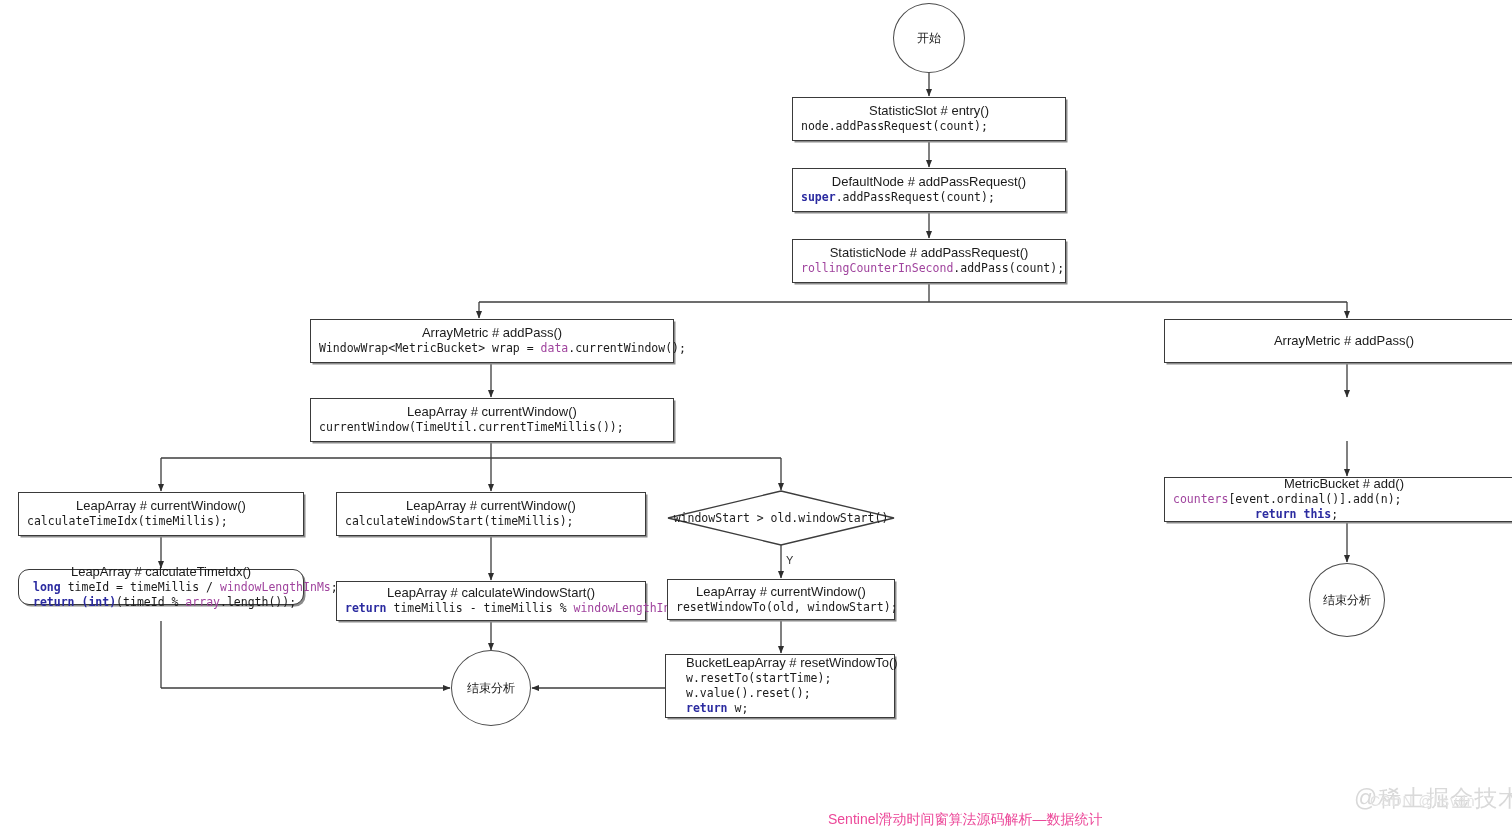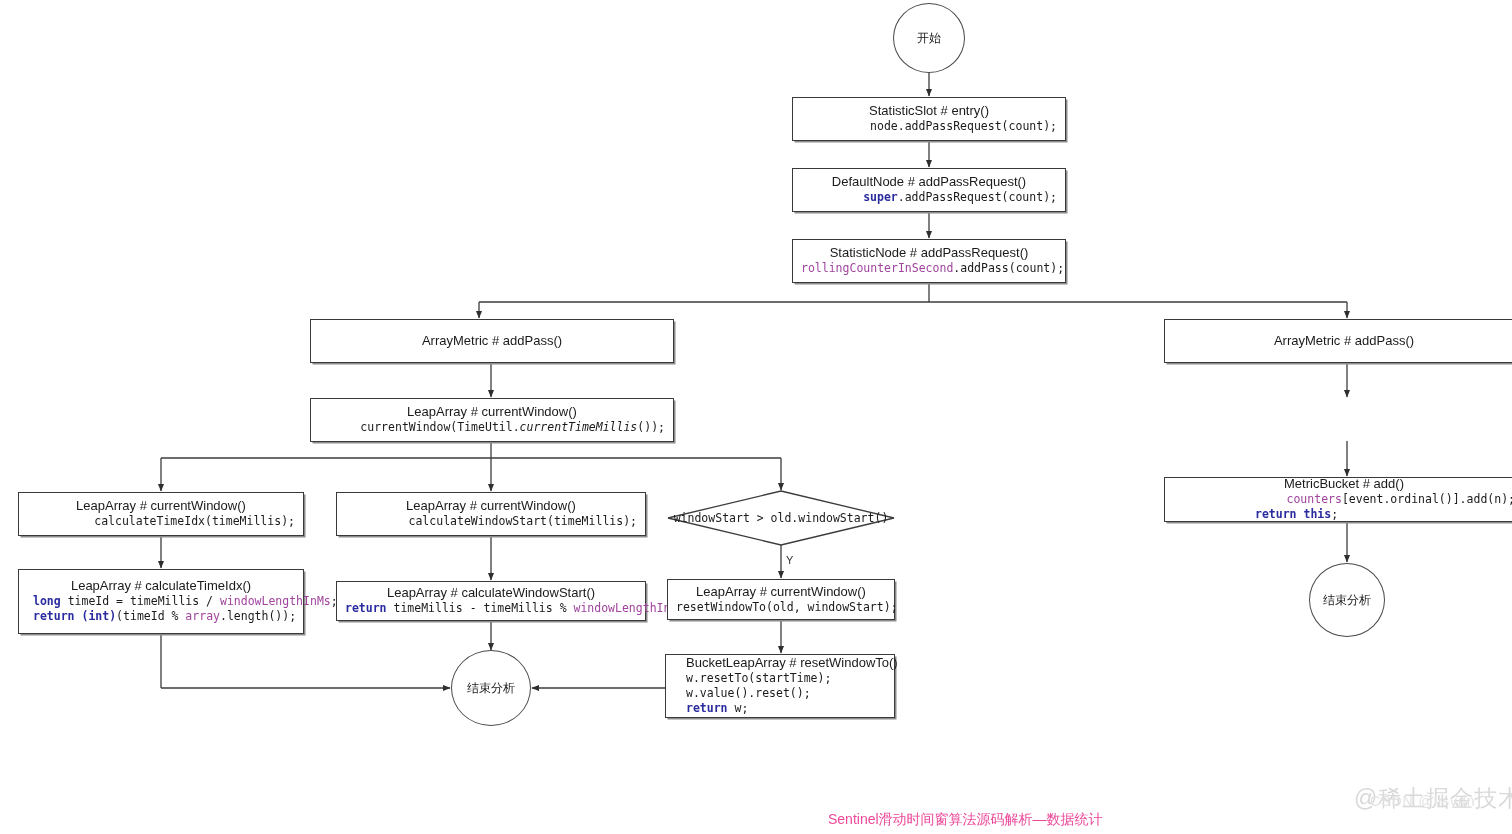--- a/index.html
+++ b/index.html
@@ -29,28 +29,28 @@
     color:#1a1a1a;
     white-space:nowrap;
   }
   .node .code{
     font-family:"DejaVu Sans Mono","Liberation Mono",monospace;
     font-size:11.5px;
     line-height:15px;
     color:#1a1a1a;
     white-space:pre;
   }
-  .node .code.ctr{text-align:right;}
+  .node .code.ctr{text-align:left;}
   .node .code.lft{text-align:left;padding-left:6px;}
 
   
   .kw{color:#2b2ba0;font-weight:bold;}
   .fld{color:#a0449e;}
   .cst{color:#a0449e;font-style:italic;}
-  .it{font-style:italic;margin-top:28px;}
+  .it{margin-top:28px;}
 
   
   .circle{
     position:absolute;box-sizing:border-box;
     border:1.4px solid #4a4a4a;border-radius:50%;
     background:#fff;
     display:flex;align-items:center;justify-content:center;
     font-size:12px;color:#1a1a1a;
   }
 
@@ -152,33 +152,34 @@
     <div class="code ctr"><span class="kw">super</span>.addPassRequest(count);</div>
   </div>
 
   <div class="node" style="left:776px;top:239px;width:274px;height:44px;">
     <div class="title">StatisticNode # addPassRequest()</div>
     <div class="code ctr"><span class="fld">rollingCounterInSecond</span>.addPass(count);</div>
   </div>
 
   <div class="node" style="left:294px;top:319px;width:364px;height:44px;">
     <div class="title">ArrayMetric # addPass()</div>
+    <div class="code ctr">WindowWrap&lt;MetricBucket&gt; wrap = <span class="fld">data</span>.currentWindow();</div>
   </div>
 
   <div class="node" style="left:294px;top:398px;width:364px;height:44px;">
     <div class="title">LeapArray # currentWindow()</div>
     <div class="code ctr">currentWindow(TimeUtil.<span class="it">currentTimeMillis</span>());</div>
   </div>
 
   <div class="node" style="left:2px;top:492px;width:286px;height:44px;">
     <div class="title">LeapArray # currentWindow()</div>
     <div class="code ctr">calculateTimeIdx(timeMillis);</div>
   </div>
 
-  <div class="node" style="left:2px;top:569px;width:286px;height:65px;">
+  <div class="node" style="left:2px;top:569px;width:286px;height:36px;border-radius:11px;">
     <div class="title">LeapArray # calculateTimeIdx()</div>
     <div class="code lft"><span class="kw">long</span> timeId = timeMillis / <span class="fld">windowLengthInMs</span>;</div>
     <div class="code lft"><span class="kw">return</span> <span class="kw">(int)</span>(timeId % <span class="fld">array</span>.length());</div>
   </div>
 
   <div class="node" style="left:320px;top:492px;width:310px;height:44px;">
     <div class="title">LeapArray # currentWindow()</div>
     <div class="code ctr">calculateWindowStart(timeMillis);</div>
   </div>
 

